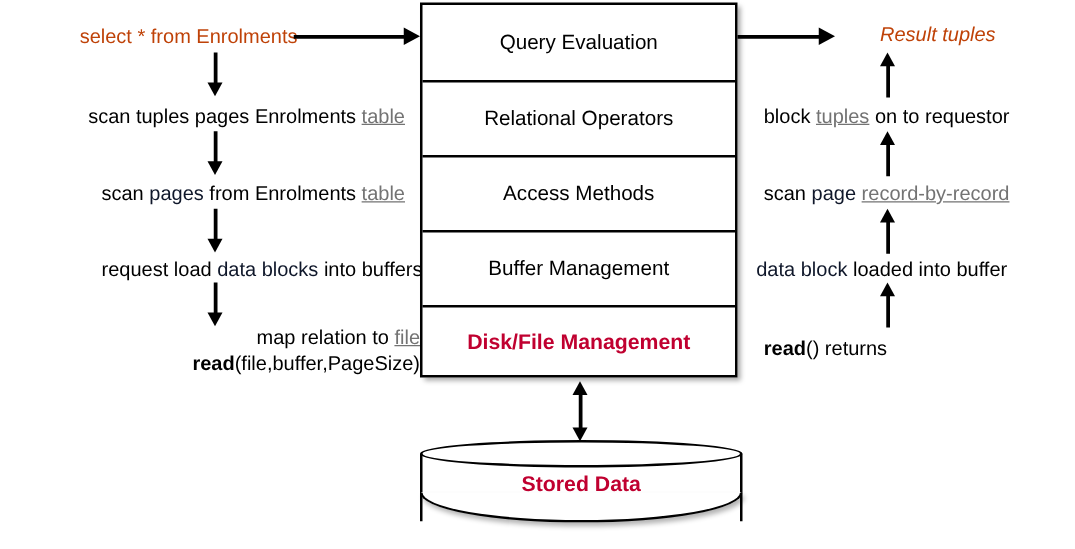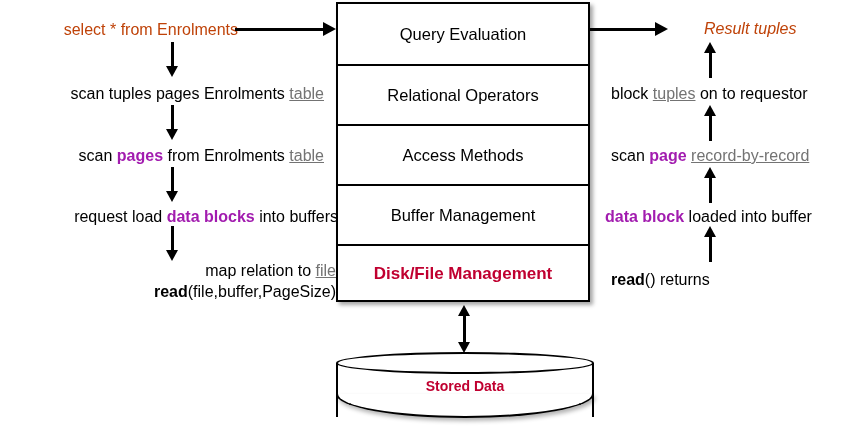--- a/index.html
+++ b/index.html
@@ -64,21 +64,21 @@
     position: absolute;
     font-size: 16px;
     color: #000000;
     white-space: nowrap;
     line-height: 1.2;
   }
   .left-text  { text-align: right; }
   .right-text { text-align: left; }
 
   .blue   { color: #737373; text-decoration: underline; }
-  .green  { color: #a21caf; font-weight: bold; }
+  .green  { color: #0f172a; }
   .orange { color: #bf4208; }
   .bold   { font-weight: bold; }
   .ital   { font-style: italic; }
 
   
   .v-arrow {
     position: absolute;
     width: 0;
   }
   .v-arrow .shaft {
@@ -159,21 +159,21 @@
     border: 2px solid #000;
     border-radius: 50%;
     background: #ffffff;
   }
   .cyl-label {
     position: absolute;
     left: 0;
     top: 26px;
     width: 100%;
     text-align: center;
-    font-size: 14px;
+    font-size: 17px;
     font-weight: bold;
     color: #c00030;
     z-index: 5;
   }
 </style>
 </head>
 <body>
 
 <div id="canvas">
 

